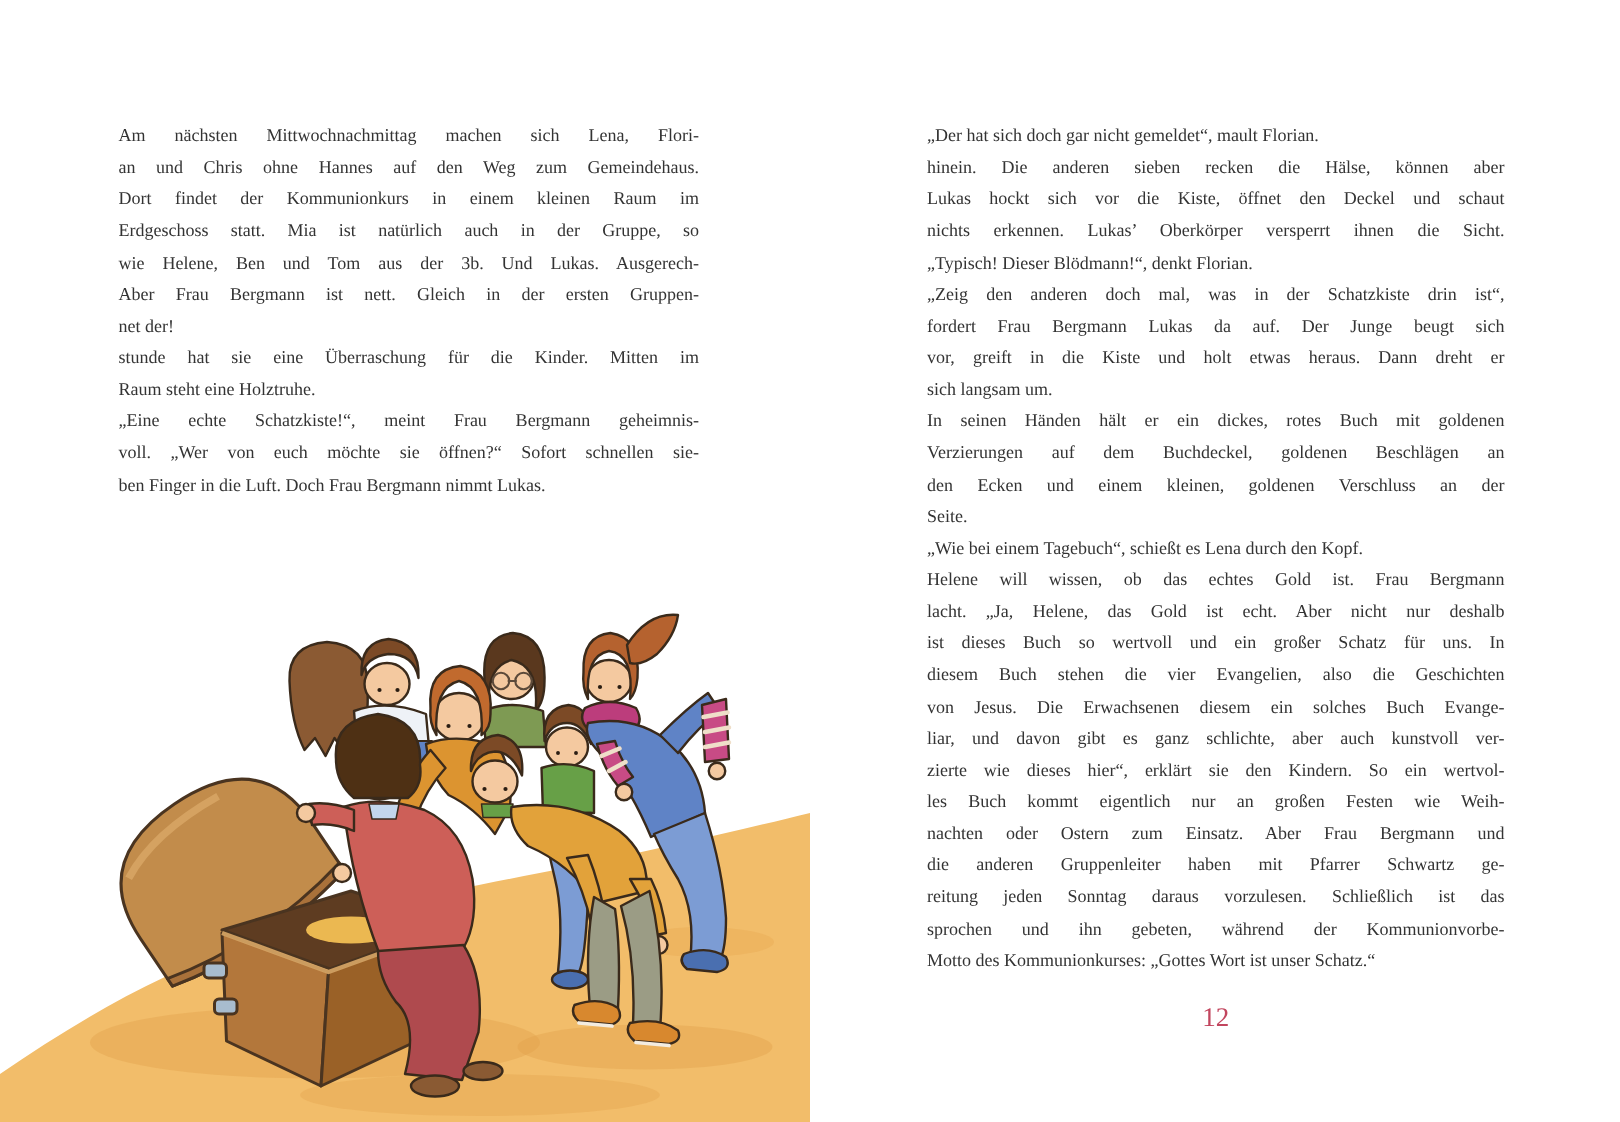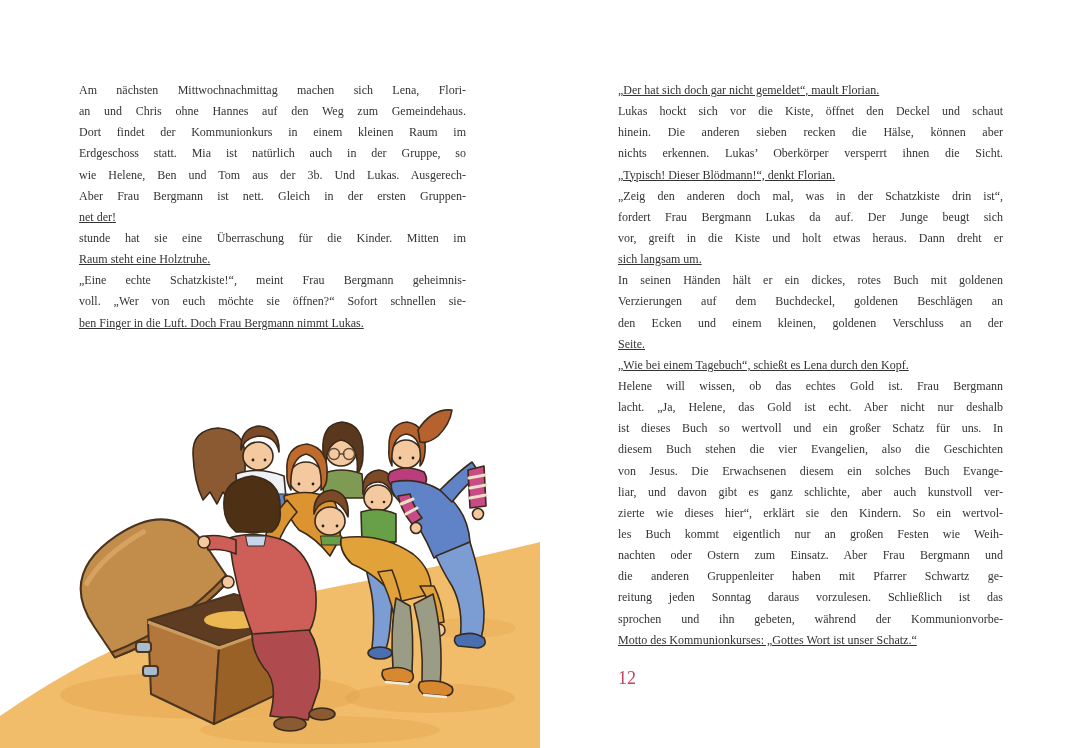--- a/index.html
+++ b/index.html
@@ -4,23 +4,23 @@
 <style>
   html,body { margin:0; padding:0; background:#ffffff; }
   .spread {
     position:relative; width:1080px; height:748px; overflow:hidden; background:#ffffff;
     font-family:"Liberation Serif","DejaVu Serif",serif; color:#333333;
   }
   .textcol { position:absolute; top:80px; font-size:12px; line-height:21.15px; }
   .textcol.left  { left:79px;  width:387px; }
   .textcol.right { left:618px; width:385px; }
   .tl { height:21.15px; text-align:justify; text-align-last:justify; white-space:nowrap; overflow:visible; }
-  .tl.end { text-align:center; text-align-last:left;text-decoration:underline; }
+  .tl.end { text-align:center; text-align-last:left; }
   .pagenum {
-    position:absolute; left:618px; width:385px; top:668px; 
+    position:absolute; left:618px; width:385px; top:668px; text-align:center;
     font-size:18px; color:#c2455e;
   }
   .illu { position:absolute; left:0; top:390px; }
 </style>
 </head>
 <body>
 
 <div class="spread">
 
   <div class="textcol left">
@@ -33,22 +33,22 @@
     <div class="tl end">net der!</div>
     <div class="tl">stunde hat sie eine Überraschung für die Kinder. Mitten im</div>
     <div class="tl end">Raum steht eine Holztruhe.</div>
     <div class="tl">„Eine echte Schatzkiste!“, meint Frau Bergmann geheimnis-</div>
     <div class="tl">voll. „Wer von euch möchte sie öffnen?“ Sofort schnellen sie-</div>
     <div class="tl end">ben Finger in die Luft. Doch Frau Bergmann nimmt Lukas.</div>
   </div>
 
   <div class="textcol right">
     <div class="tl end">„Der hat sich doch gar nicht gemeldet“, mault Florian.</div>
+    <div class="tl">hinein. Die anderen sieben recken die Hälse, können aber</div>
     <div class="tl">Lukas hockt sich vor die Kiste, öffnet den Deckel und schaut</div>
-    <div class="tl">hinein. Die anderen sieben recken die Hälse, können aber</div>
     <div class="tl">nichts erkennen. Lukas’ Oberkörper versperrt ihnen die Sicht.</div>
     <div class="tl end">„Typisch! Dieser Blödmann!“, denkt Florian.</div>
     <div class="tl">„Zeig den anderen doch mal, was in der Schatzkiste drin ist“,</div>
     <div class="tl">fordert Frau Bergmann Lukas da auf. Der Junge beugt sich</div>
     <div class="tl">vor, greift in die Kiste und holt etwas heraus. Dann dreht er</div>
     <div class="tl end">sich langsam um.</div>
     <div class="tl">In seinen Händen hält er ein dickes, rotes Buch mit goldenen</div>
     <div class="tl">Verzierungen auf dem Buchdeckel, goldenen Beschlägen an</div>
     <div class="tl">den Ecken und einem kleinen, goldenen Verschluss an der</div>
     <div class="tl end">Seite.</div>

